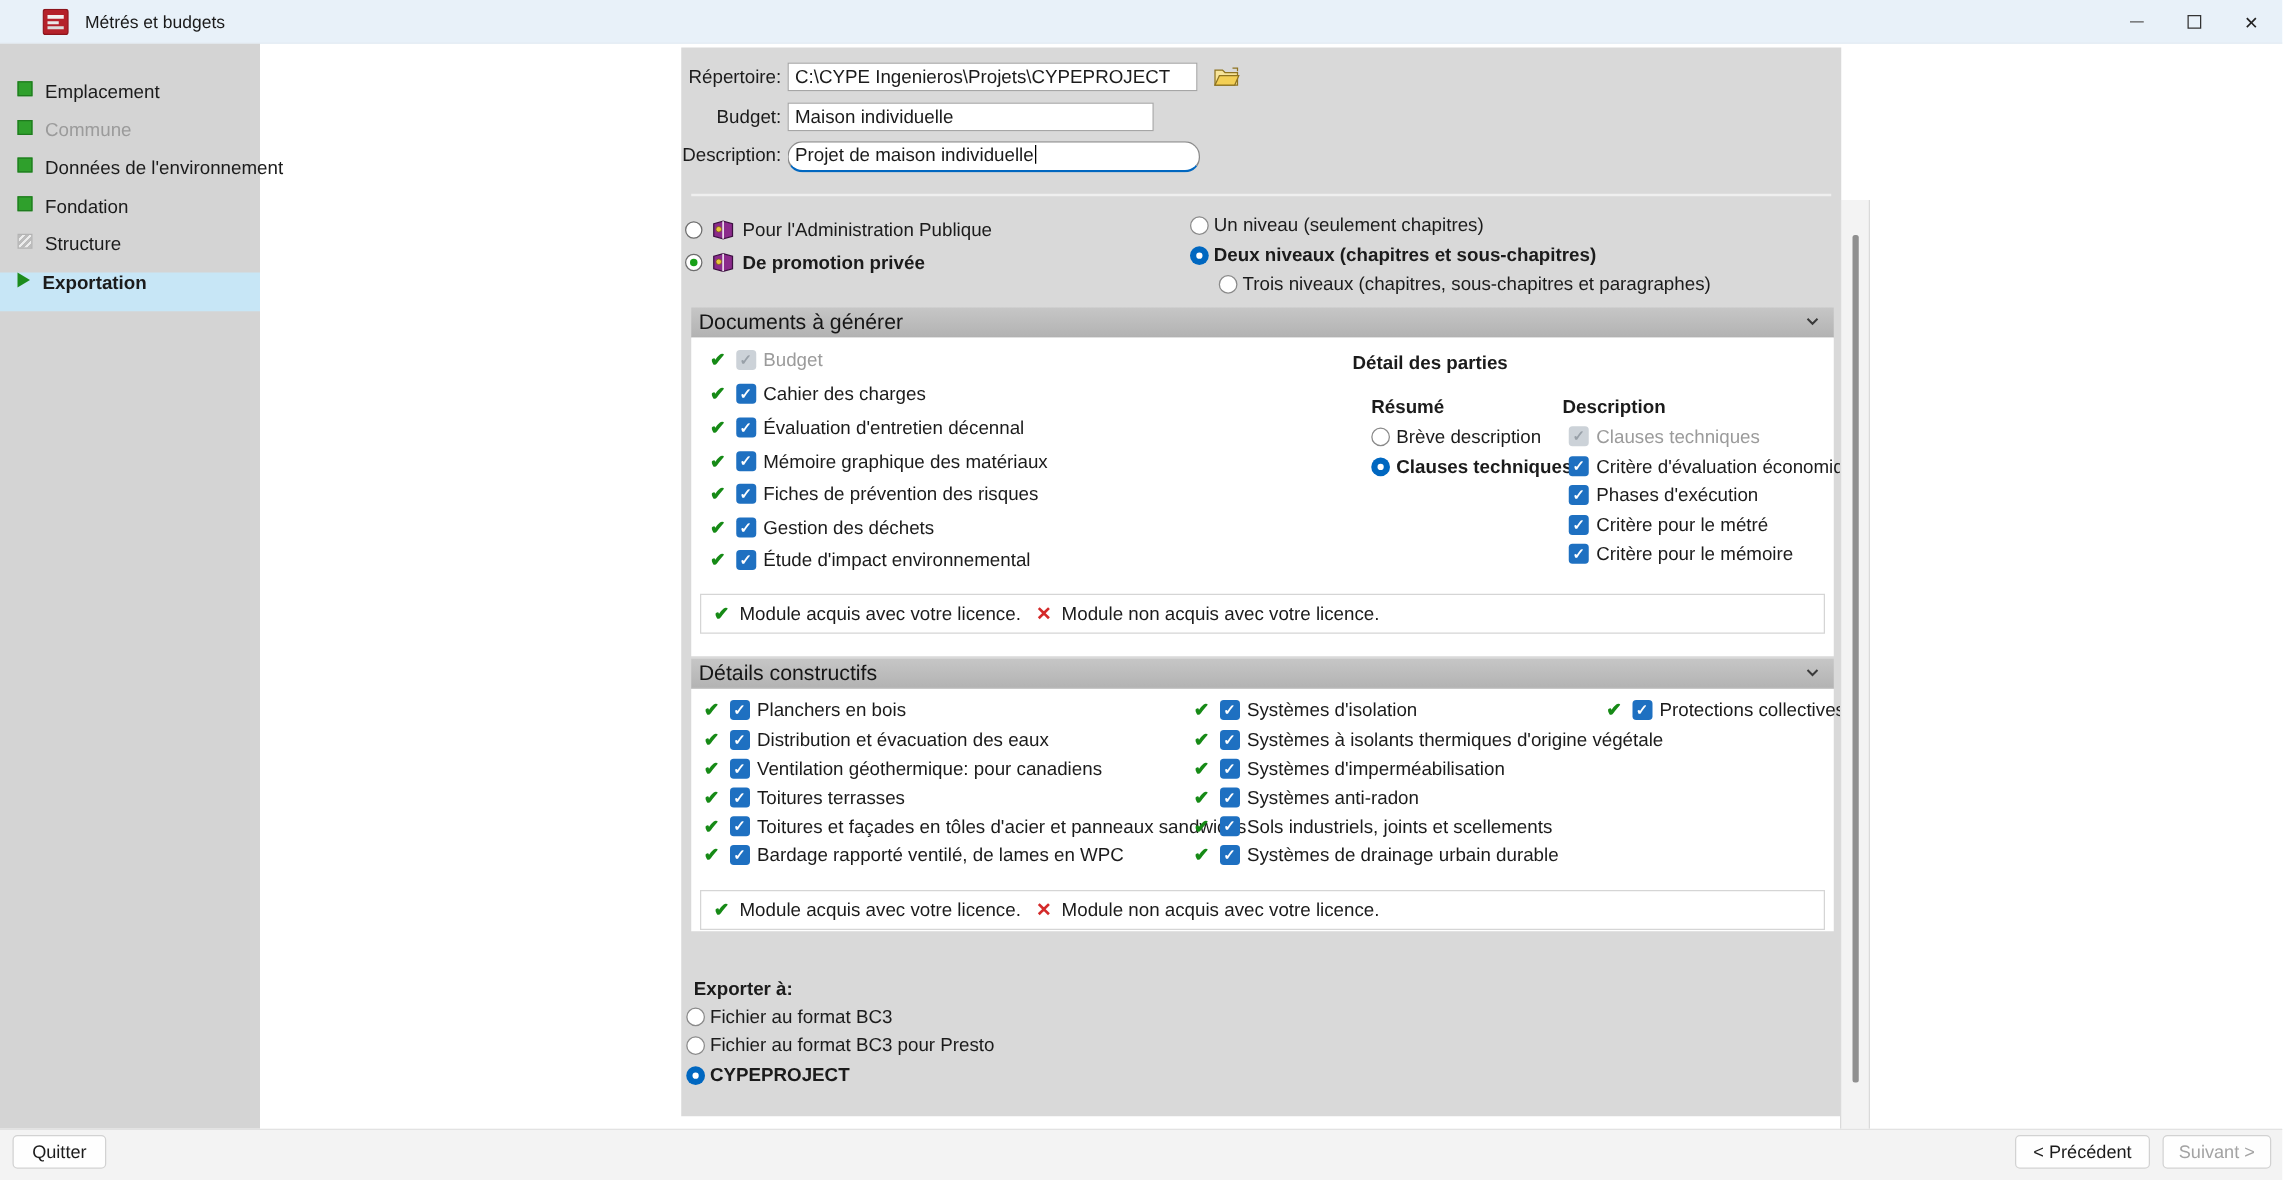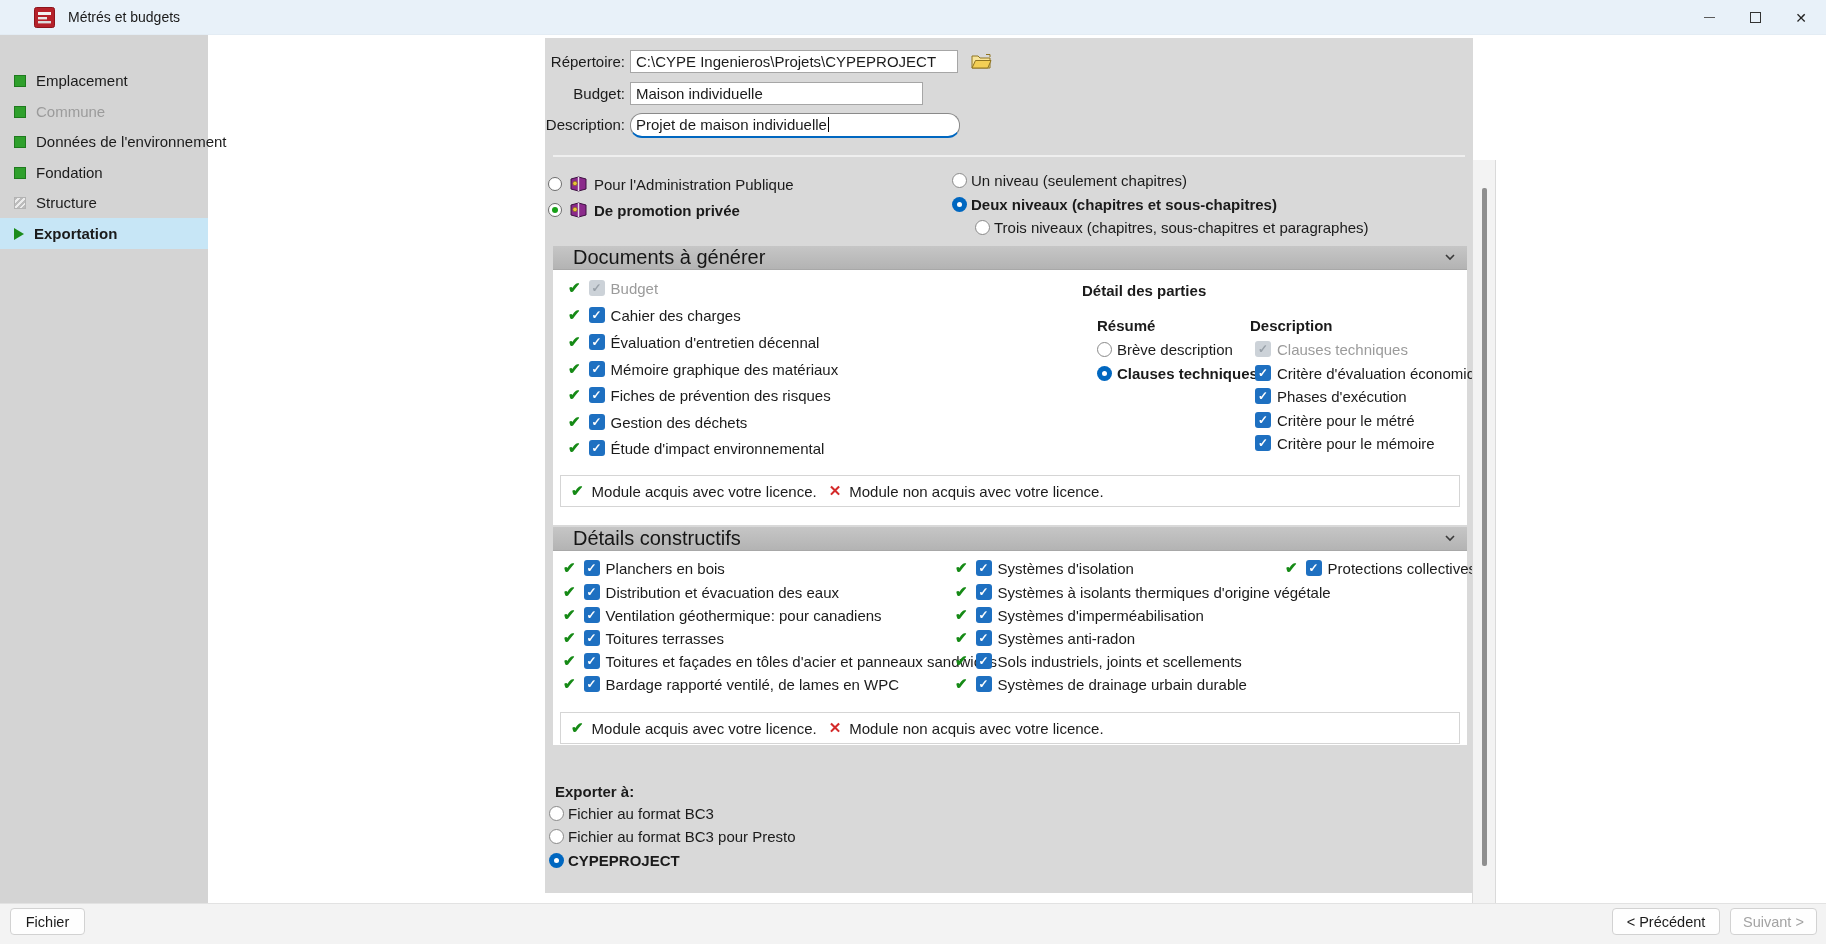--- a/index.html
+++ b/index.html
@@ -17,21 +17,21 @@
   }
   .app-icon { margin-left:34px; width:21px; height:21px; }
   .win-title { margin-left:13px; font-size:14px; color:#1a1a1a; }
   .winbtns { position:absolute; right:2px; top:0; height:35px; display:flex; }
   .winbtn { width:46px; height:35px; display:flex; align-items:center; justify-content:center; cursor:default; }
   .min-glyph { width:11px; height:1px; background:#5a5a5a; display:block; }
   .max-glyph { width:11px; height:11px; border:1px solid #333; display:block; }
   .close-glyph { font-size:14px; color:#222; line-height:1; }
 
   .sidebar { position:absolute; left:0; top:35px; width:208px; height:868px; background:#d4d4d4; }
-  .side-item { position:absolute; left:0; width:208px; height:31px; display:flex; align-items:center; }
+  .side-item { position:absolute; left:0; width:208px; height:31px; display:flex; align-items:flex-start; }
   .side-item.sel { background:#c7e6f6;font-weight:bold; }
   .side-ico { margin-left:14px; width:12px; height:12px; flex:0 0 auto; }
   .sq-green { background:#2fa02c; border:1px solid #1f7a1e; }
   .sq-hatch { background:repeating-linear-gradient(135deg,#bcbcbc 0 2px,#ececec 2px 4px); border:1px solid #b3b3b3; }
   .tri-green { width:0; height:0; border-left:10px solid #1c8c1c; border-top:6px solid transparent; border-bottom:6px solid transparent; background:none; border-right:none; }
   .side-lbl { margin-left:10px; white-space:nowrap; }
   .dis { color:#9b9b9b; }
 
   .content { position:absolute; left:545px; top:38px; width:928px; height:855px; background:#d9d9d9; }
 
@@ -60,21 +60,21 @@
 
   .radio-c { width:14px; height:14px; border-radius:50%; border:1px solid #6d6d6d; background:#fff; flex:0 0 auto; margin-right:7px; }
   .radio-c.sel::after { content:""; display:block; width:6px; height:6px; margin:3px auto; border-radius:50%; background:#18a018; }
 
   .okmark { color:#168a16; font-weight:bold; font-size:15px; margin-right:8px; flex:0 0 auto; }
   .xmark  { color:#d42a2a; font-weight:bold; font-size:15px; margin-right:8px; flex:0 0 auto; }
 
   .sect-header {
     position:absolute; left:8px; width:914px; height:24px;
     background:linear-gradient(#c6c6c6,#b3b3b3); border-bottom:1px solid #a8a8a8;
-    display:flex; align-items:center; font-size:20px; color:#161616; padding-left:20px;
+    display:flex; align-items:center; font-size:17px; color:#161616; padding-left:6px;
   }
   .sect-chevron { position:absolute; right:10px; top:4px; }
   .panel { position:absolute; left:8px; width:914px; background:#ffffff; }
   .legendbox { position:absolute; background:#fff; border:1px solid #d5d5d5; display:flex; align-items:center; padding-left:10px; }
 
   .bottombar { position:absolute; left:0; top:903px; width:1826px; height:41px; background:#f3f3f3; border-top:1px solid #e2e2e2; }
   .btn {
     position:absolute; height:27px; background:#fefefe; border:1px solid #d2d2d2; border-radius:4px;
     font-family:"Liberation Sans", sans-serif; font-size:14.5px; color:#1b1b1b;
     display:flex; align-items:center; justify-content:center; padding:0 12px;
@@ -373,15 +373,15 @@
     <span class="radio sel" style="margin-right:4px"></span>
     <span class="bold">CYPEPROJECT</span>
   </div>
 </div>
 
 <div class="scrollbar">
   <div class="sthumb"></div>
 </div>
 
 <div class="bottombar"></div>
-<button class="btn" style="left:10px; top:908px; min-width:75px">Fichier</button>
+<button class="btn" style="left:10px; top:908px; min-width:75px">Quitter</button>
 <button class="btn" style="left:1612px; top:908px; min-width:108px">&lt; Précédent</button>
 <button class="btn disabled" style="left:1730px; top:908px; min-width:84px">Suivant &gt;</button>
 
 </body></html>

